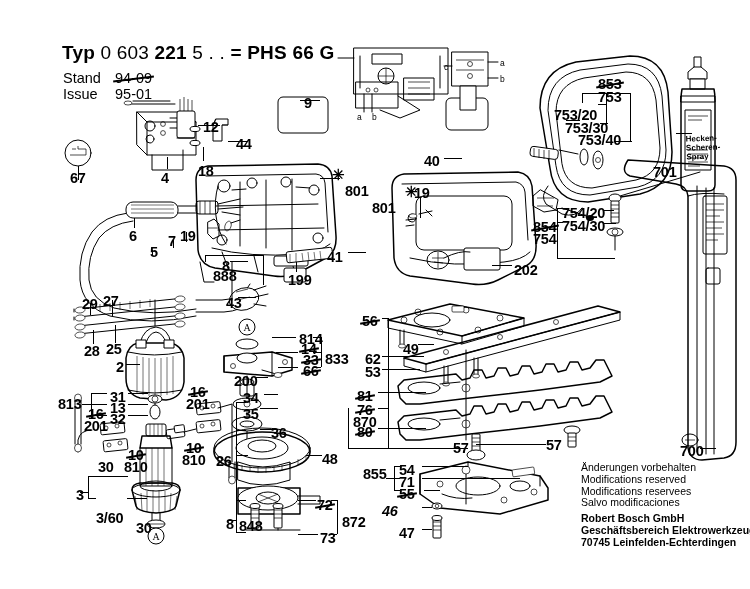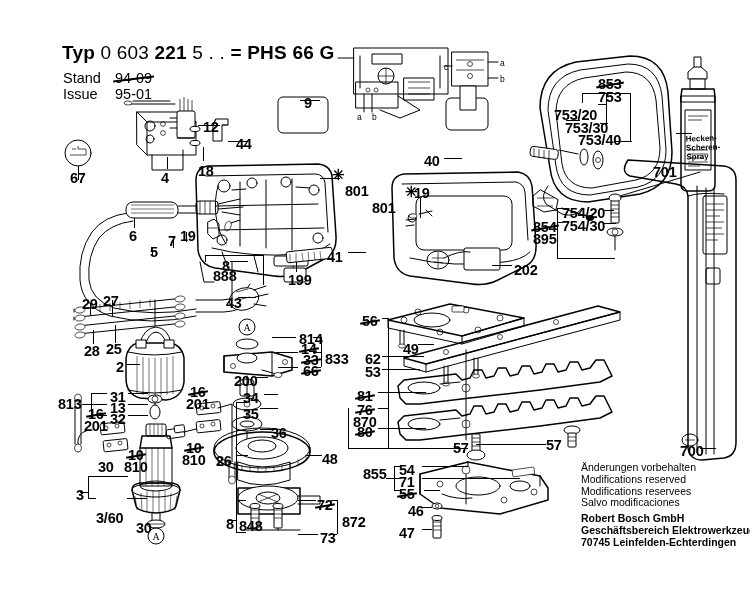--- a/index.html
+++ b/index.html
@@ -578,21 +578,21 @@
       <div class="cl" style="left: 372px; top: 200px;"><span>801</span></div>
       <div class="cl" style="left: 414px; top: 185px;"><span>19</span></div>
       <div class="cl" style="left: 424px; top: 153px;"><span>40</span></div>
       <div class="cl" style="left: 514px; top: 262px;"><span>202</span></div>
       <div class="cl" style="left: 598px; top: 76px;"><span class="ck">853</span></div>
       <div class="cl" style="left: 598px; top: 89px;"><span>753</span></div>
       <div class="cl" style="left: 554px; top: 107px;"><span>753/20</span></div>
       <div class="cl" style="left: 565px; top: 120px;"><span>753/30</span></div>
       <div class="cl" style="left: 578px; top: 132px;"><span>753/40</span></div>
       <div class="cl" style="left: 533px; top: 219px;"><span class="ck">854</span></div>
-      <div class="cl" style="left: 533px; top: 231px;"><span>895</span></div>
+      <div class="cl" style="left: 533px; top: 231px;"><span>754</span></div>
       <div class="cl" style="left: 562px; top: 205px;"><span>754/20</span></div>
       <div class="cl" style="left: 562px; top: 218px;"><span>754/30</span></div>
       <div class="cl" style="left: 653px; top: 128px; margin-top: 36px;"><span>701</span></div>
       <div class="cl" style="left: 680px; top: 443px;"><span>700</span></div>
       <div class="cl" style="left: 82px; top: 296px;"><span>29</span></div>
       <div class="cl" style="left: 103px; top: 293px;"><span>27</span></div>
       <div class="cl" style="left: 84px; top: 343px;"><span>28</span></div>
       <div class="cl" style="left: 106px; top: 341px;"><span>25</span></div>
       <div class="cl" style="left: 116px; top: 359px;"><span>2</span></div>
       <div class="cl" style="left: 58px; top: 396px;"><span>813</span></div>
@@ -634,21 +634,21 @@
       <div class="cl" style="left: 357px; top: 388px;"><span class="ck">81</span></div>
       <div class="cl" style="left: 357px; top: 424px;"><span class="ck">80</span></div>
       <div class="cl" style="left: 357px; top: 402px;"><span class="ck">76</span></div>
       <div class="cl" style="left: 353px; top: 414px;"><span>870</span></div>
       <div class="cl" style="left: 453px; top: 440px;"><span>57</span></div>
       <div class="cl" style="left: 546px; top: 437px;"><span>57</span></div>
       <div class="cl" style="left: 363px; top: 466px;"><span>855</span></div>
       <div class="cl" style="left: 399px; top: 462px;"><span>54</span></div>
       <div class="cl" style="left: 399px; top: 474px;"><span>71</span></div>
       <div class="cl" style="left: 399px; top: 486px;"><span class="ck">55</span></div>
-      <div class="cl" style="left: 408px; top: 503px;"><span>46</span></div>
+      <div class="cl" style="left: 382px; top: 503px; font-style: italic;"><span>46</span></div>
       <div class="cl" style="left: 399px; top: 525px;"><span>47</span></div>
     </div>
 
   <div id="footer">
     <div>Änderungen vorbehalten</div>
     <div>Modifications reserved</div>
     <div>Modifications reservees</div>
     <div>Salvo modificaciones</div>
     <div class="bold" style="margin-top:4px;">Robert Bosch GmbH</div>
     <div class="bold">Geschäftsbereich Elektrowerkzeuge</div>

